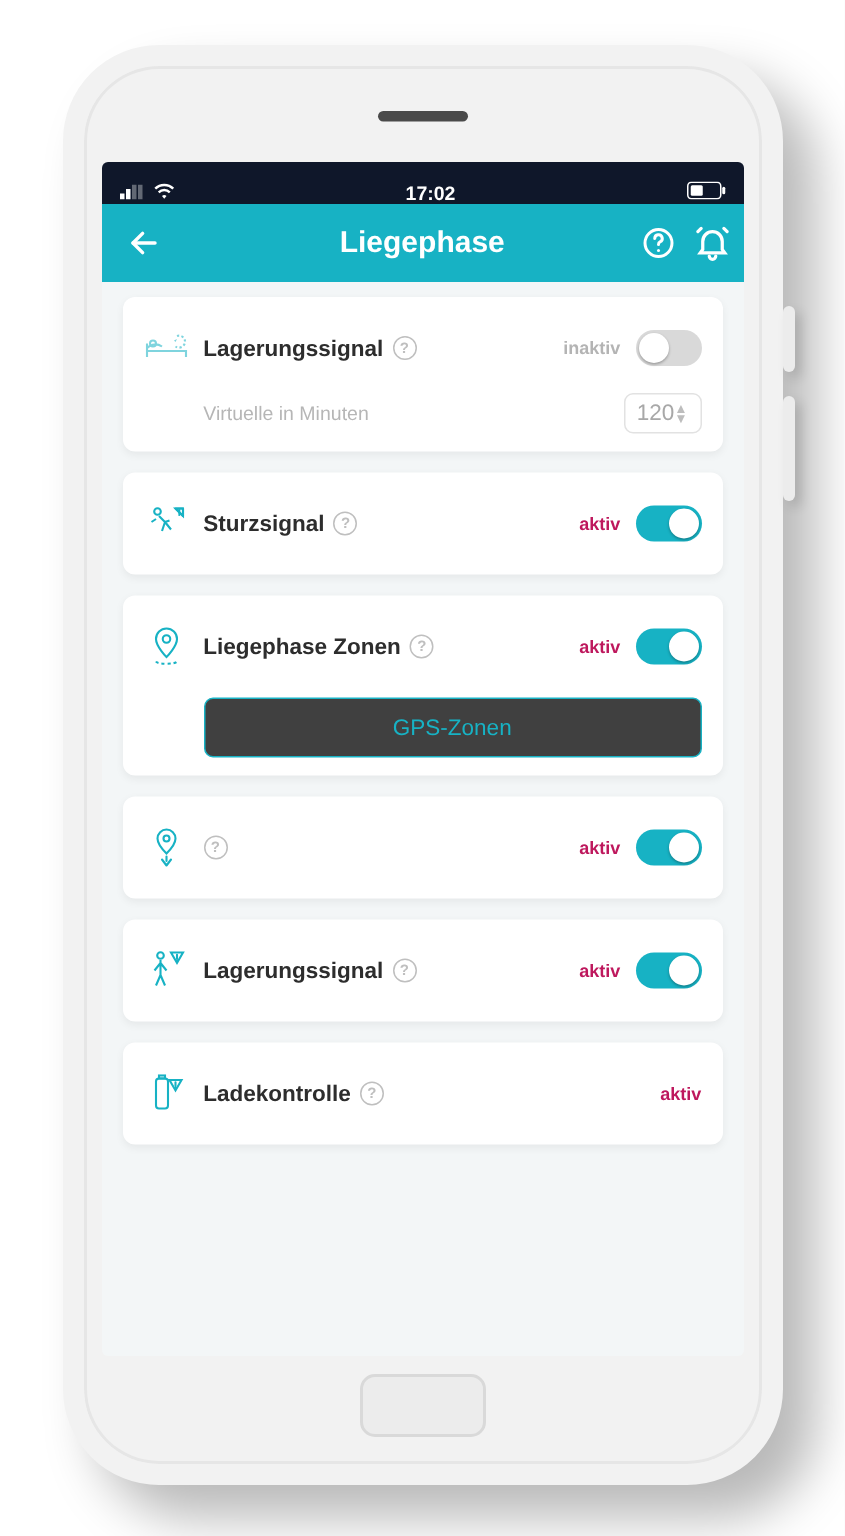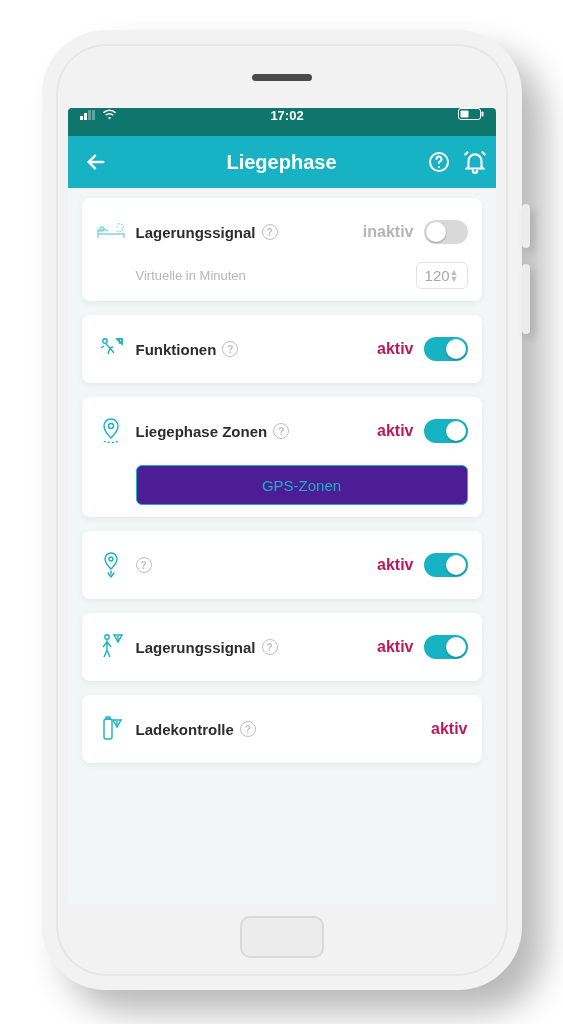--- a/index.html
+++ b/index.html
@@ -39,22 +39,22 @@
     top: 64px; left: 12px; right: 12px; bottom: 72px;
     background: #f3f6f7;
     border-radius: 4px;
     overflow: hidden;
     display: flex; flex-direction: column;
   }
 
   
   .statusbar {
     height: 28px;
-    background: #0f766e;
-    display: flex; justify-content: space-between; align-items: flex-start;
+    background: #0f172a;
+    display: flex; justify-content: space-between; align-items: flex-end;
     padding: 0 12px;
     color: #fff; font-size: 13px; font-weight: 600;
   }
   .statusbar .left, .statusbar .right { display: flex; gap: 6px; align-items: center; }
 
   .header {
     height: 52px;
     background: #17b2c4;
     display: flex; align-items: center; justify-content: center;
     position: relative;
@@ -92,21 +92,21 @@
     color: #17b2c4;
     flex-shrink: 0;
   }
   .title-area { flex: 1; display: flex; flex-direction: column; gap: 4px; }
   .feat-title { font-size: 15px; font-weight: 600; color: #2d2d2d; display:flex; align-items:center; gap:6px; }
   .help-mini {
     display:inline-flex; width:16px; height:16px; border:1px solid #bfbfbf; border-radius:50%;
     align-items:center; justify-content:center; font-size:10px; color:#bfbfbf; font-weight:700;
   }
   .subtext { font-size: 13px; color: #b6b6b6; }
-  .status-label { font-size: 16px; font-weight: 700; }
+  .status-label { font-size: 12px; font-weight: 700; }
   .status-active { color: #be185d; }
   .status-inactive { color: #b4b4b4; }
   .right-block { display:flex; align-items:center; gap:10px; }
 
   
   .toggle {
     width: 44px; height: 24px; border-radius: 12px; position: relative;
     background: #d9d9d9; flex-shrink:0;
   }
   .toggle .knob {
@@ -122,21 +122,21 @@
     display:flex; align-items:center; 
     border:1px solid #e2e2e2; border-radius:6px;
     padding:4px 8px; color:#a8a8a8; font-size:15px;
   }
   .stepper .arrows { display:flex; flex-direction:column; line-height:7px; font-size:9px; color:#bdbdbd; }
 
   
   .outline-btn {
     margin-top: 12px;
     margin-left: 40px;
-    border:1px solid #17b2c4; color:#17b2c4; background:#4c1d95;
+    border:1px solid #17b2c4; color:#17b2c4; background:#404040;
     border-radius:6px; height:40px; display:flex; align-items:center; justify-content:center;
     font-size:15px; font-weight:500;
   }
 
   
   .card-lagerung .lower-row {
     display:flex; align-items:center; justify-content:space-between;
     margin-top:8px; margin-left:40px;
   }
 </style>
@@ -254,21 +254,21 @@
               <circle cx="8" cy="6" r="2.2"></circle>
                 <path d="M9 9l4 4 3-1M13 13l-2 6m2-6l4 5"></path>
                 <path d="M4 13l3-2"></path>
               <path d="M20 4l5 0 0 5z" fill="none"></path>
                 <path d="M22.5 5v2.2m0 1v.1" stroke-linecap="round"></path>
               <path d="M20 4h5v5l-5-5z" stroke-linejoin="round"></path>
             </svg>
           </div>
           <div class="title-area">
             <div class="feat-title">
-              <span>Funktionen</span>
+              <span>Sturzsignal</span>
               <span class="help-mini">?</span>
             </div>
           </div>
           <div class="right-block">
             <span class="status-label status-active">aktiv</span>
             <div class="toggle on">
                 <div class="knob"></div>
               </div>
           </div>
         </div>

